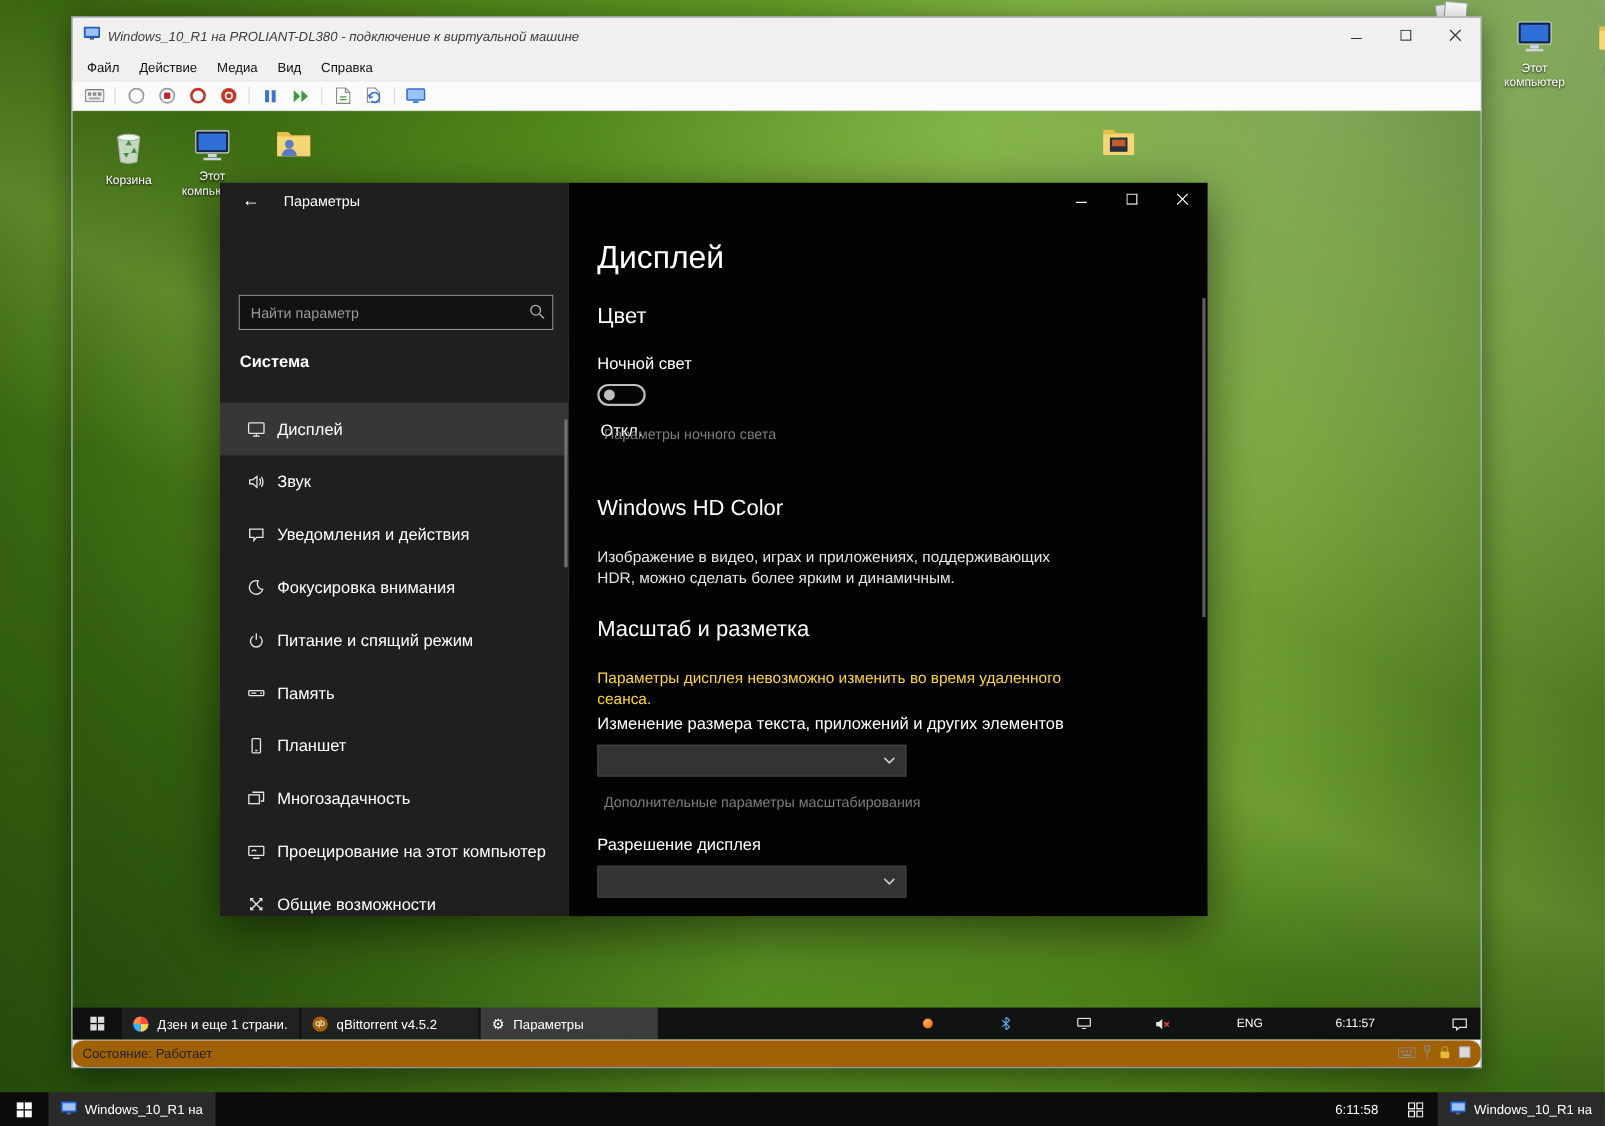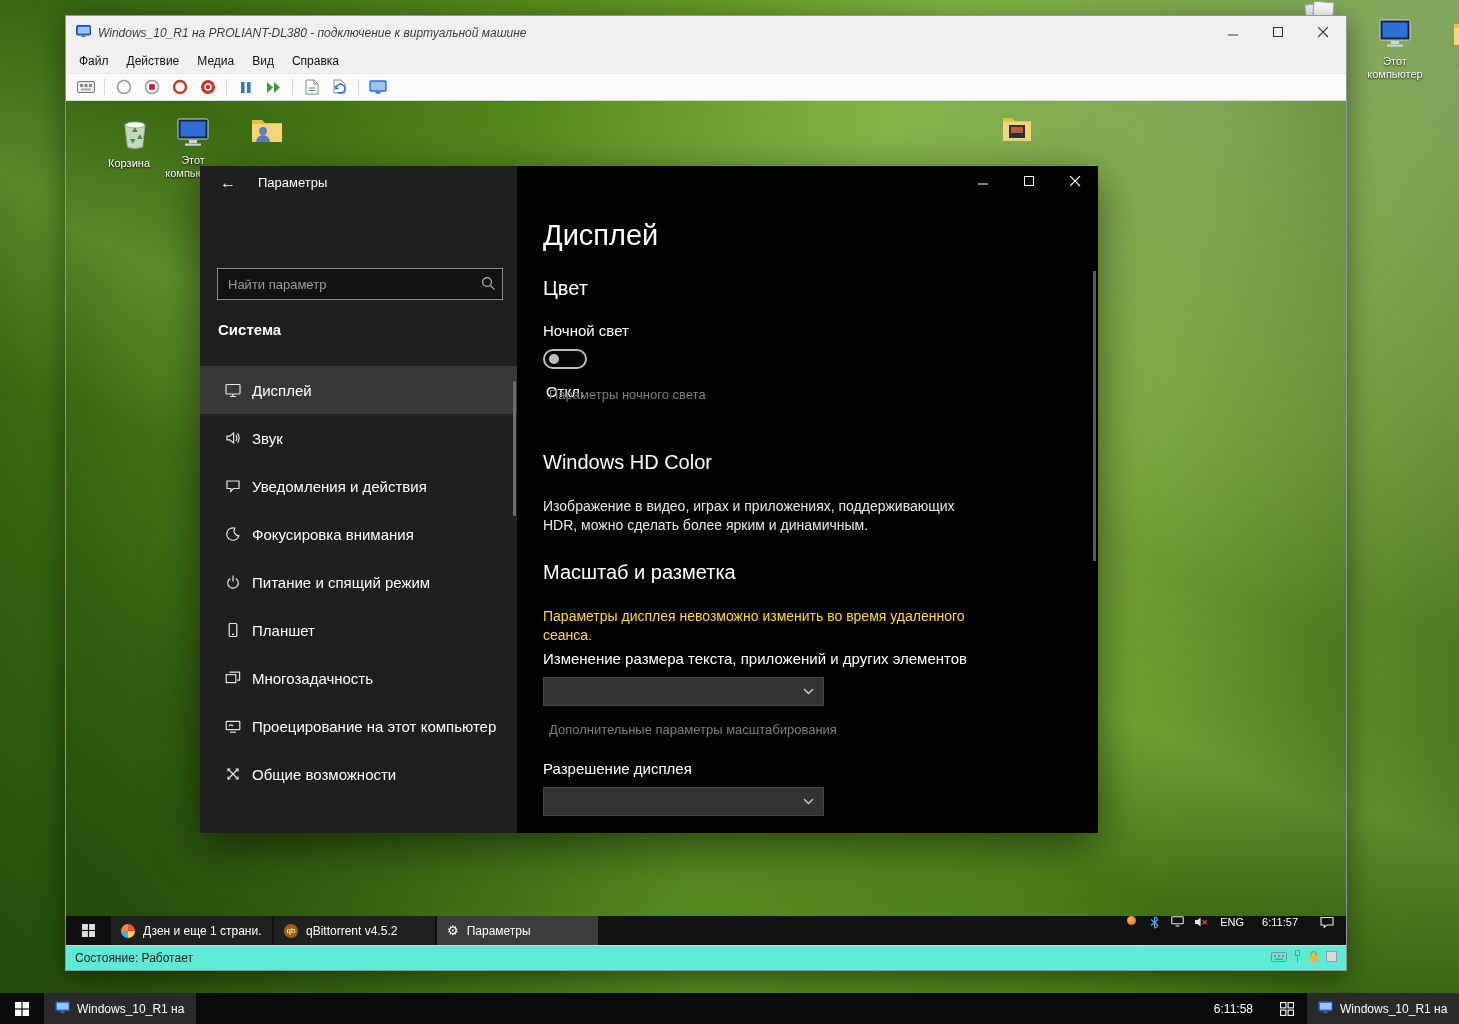--- a/index.html
+++ b/index.html
@@ -34,22 +34,22 @@
   .hv-titlebar { height:33px; display:flex; align-items:center; padding-left:10px; gap:7px; flex-shrink:0; }
   .hv-title { font-size:12px; color:#3c3c3c;font-style:italic; }
   .hv-winbtns { margin-left:auto; display:flex; height:100%; }
   .hv-winbtn { width:45px; display:flex; align-items:center; justify-content:center; }
   .hv-menubar { height:24px; display:flex; align-items:center; padding-left:4px; font-size:12px; color:#111; flex-shrink:0; }
   .hv-menu-item { padding:3px 9px; }
   .hv-toolbar { height:28px; background:#fbfbfb; border-top:1px solid #e6e6e6; border-bottom:1px solid #d8d8d8;
     display:flex; align-items:center; padding-left:10px; gap:9px; flex-shrink:0; }
   .tb-ic { width:19px; height:19px; display:flex; align-items:center; justify-content:center; }
   .tb-sep { width:1px; height:16px; background:#d8d8d8; }
-  .hv-statusbar { height:25px; background:#5eead4; border-top:1px solid #d5d5d5; display:flex; align-items:center;
-    padding:0 9px; font-size:12px; color:#222; flex-shrink:0; }
+  .hv-statusbar { height:25px; background:#a16207; border-top:1px solid #d5d5d5; display:flex; align-items:center;
+    padding:0 9px; font-size:12px; color:#222; flex-shrink:0;border-radius:10px; }
   .status-icons { margin-left:auto; display:flex; align-items:center; gap:7px; }
   .vm-viewport { position:relative; flex:1; overflow:hidden; }
 
   
   .settings { position:absolute; left:134px; top:65px; width:898px; height:667px; display:flex;
     z-index:5; box-shadow:0 12px 42px rgba(0,0,0,.55); overflow:hidden; }
   .s-sidebar { width:317px; background:#1f1f1f; position:relative; flex-shrink:0; overflow:hidden; }
   .s-content { flex:1; background:#030303; position:relative; overflow:hidden; color:#fff; }
   .s-back { position:absolute; left:10px; top:2px; width:36px; height:30px; color:#fff; font-size:16px;
     display:flex; align-items:center; justify-content:center; }
@@ -94,21 +94,21 @@
   .vm-start { width:45px; display:flex; align-items:center; justify-content:center; }
   .vm-task { width:161px; display:flex; align-items:center; gap:8px; padding:0 10px; color:#fff; font-size:12px;
     background:rgba(255,255,255,.07); margin-right:2px; }
   .vm-task.active { background:rgba(255,255,255,.18); }
   .vm-task-lbl { white-space:nowrap; overflow:hidden; }
   .zen-ic { width:14px; height:14px; border-radius:50%; flex-shrink:0;
     background:conic-gradient(#ff4b3a 0 25%, #ffd24b 25% 50%, #35b1ff 50% 75%, #ff884b 75% 100%); }
   .qb-ic { width:14px; height:14px; border-radius:50%; background:#a16207; flex-shrink:0;
     display:flex; align-items:center; justify-content:center; color:#fff; font-size:8px; }
   .gear-ic { font-size:13px; color:#fff; flex-shrink:0; }
-  .vm-tray { margin-left:auto; display:flex; align-items:flex-start; }
+  .vm-tray { margin-left:auto; display:flex; align-items:center;gap:48px; }
   .tray-ic { width:23px; display:flex; justify-content:center; align-items:center; }
   .tray-lang { font-size:11px; color:#fff; padding:0 8px; }
   .tray-time { font-size:11px; color:#fff; padding:0 10px; }
   .tray-notif { width:38px; display:flex; justify-content:center; align-items:center; }
   .orange-dot { width:9px; height:9px; border-radius:50%; background:radial-gradient(circle at 35% 35%, #ffb25e, #e85a10); }
 
   
   .host-taskbar { position:absolute; left:0; bottom:0; width:1459px; height:31px; background:#0b0b0b;
     display:flex; align-items:stretch; z-index:10; }
   .h-start { width:44px; display:flex; align-items:center; justify-content:center; }
@@ -253,21 +253,21 @@
     <span class="tb-ic">
         <svg width="18" height="15">
           <rect x="1" y="1" width="16" height="10" rx="1" fill="#9cc3f5" stroke="#2e6fd8" stroke-width="1.4"></rect>
           <rect x="6.5" y="12" width="5" height="1.6" fill="#2e6fd8"></rect>
         </svg>
       </span>
   </div>
 
   <div class="vm-viewport wallpaper">
 
-    <div class="dicon" style="left:18px; top:16px;align-items:flex-end;">
+    <div class="dicon" style="left:18px; top:16px;">
       <span>
         <svg width="30" height="33" viewBox="0 0 30 33">
             <path d="M5 8 L25 8 L22.5 30 Q15 33 7.5 30 Z" fill="#dfe9df" fill-opacity="0.85" stroke="#9db39d"></path>
             <ellipse cx="15" cy="8" rx="10" ry="3" fill="#f2f8f2" stroke="#9db39d"></ellipse>
             <path d="M12 15 l3 -4.5 l3 4.5 z M10 22 l5.5 0 l-2.7 4.5 z M17 22 l3 -5 l2.5 5 z" fill="#3f8f3f"></path>
           </svg>
       </span>
       <span class="dlabel">Корзина</span>
     </div>
     <div class="dicon" style="left:94px; top:16px;">
@@ -358,20 +358,30 @@
             <span>Фокусировка внимания</span>
           </div>
           <div class="s-nav-item">
             <span class="nav-ic">
                 <svg width="16" height="16" viewBox="0 0 16 16" fill="none" stroke="#e6e6e6" stroke-width="1.2">
                   <path d="M5.2 4.4 a5.3 5.3 0 1 0 5.6 0"></path>
                   <path d="M8 1.6 V7.6"></path>
                 </svg>
               </span>
             <span>Питание и спящий режим</span>
+          </div>
+          <div class="s-nav-item">
+            <span class="nav-ic">
+                <svg width="16" height="16" viewBox="0 0 16 16" fill="none" stroke="#e6e6e6" stroke-width="1.2">
+                  <rect x="1.2" y="5.8" width="13.6" height="4.6" rx="0.7"></rect>
+                  <circle cx="12.4" cy="8.1" r="0.8" fill="#e6e6e6" stroke="none"></circle>
+                  <path d="M3.4 8.1 H8"></path>
+                </svg>
+              </span>
+            <span>Память</span>
           </div>
           <div class="s-nav-item">
             <span class="nav-ic">
                 <svg width="16" height="16" viewBox="0 0 16 16" fill="none" stroke="#e6e6e6" stroke-width="1.2">
                   <rect x="4.2" y="1.5" width="7.6" height="13" rx="0.9"></rect>
                   <path d="M7 12.3 H9"></path>
                 </svg>
               </span>
             <span>Планшет</span>
           </div>

